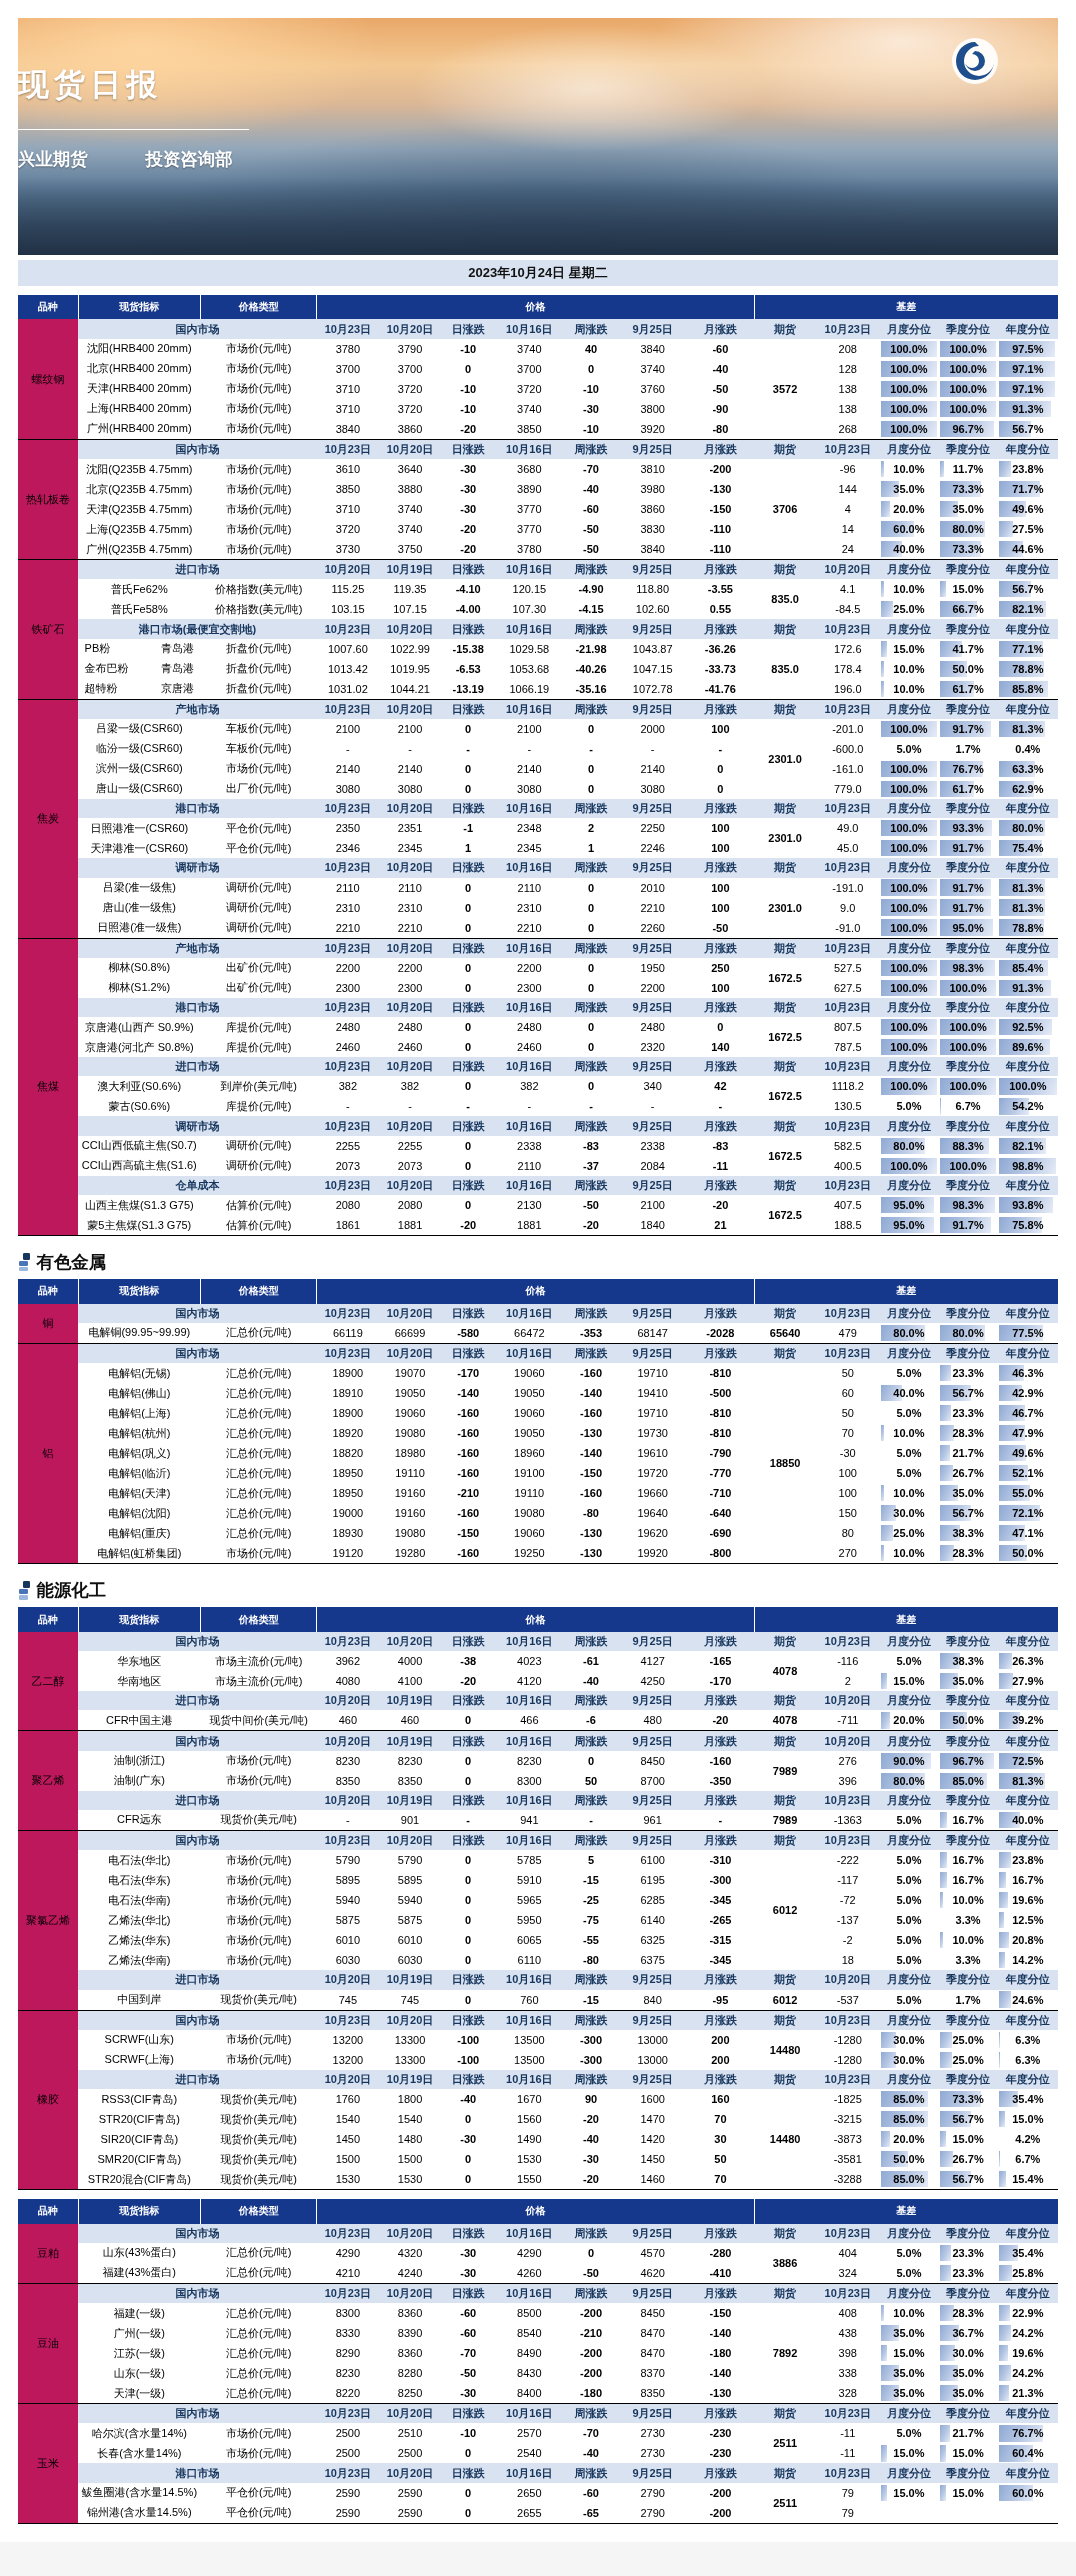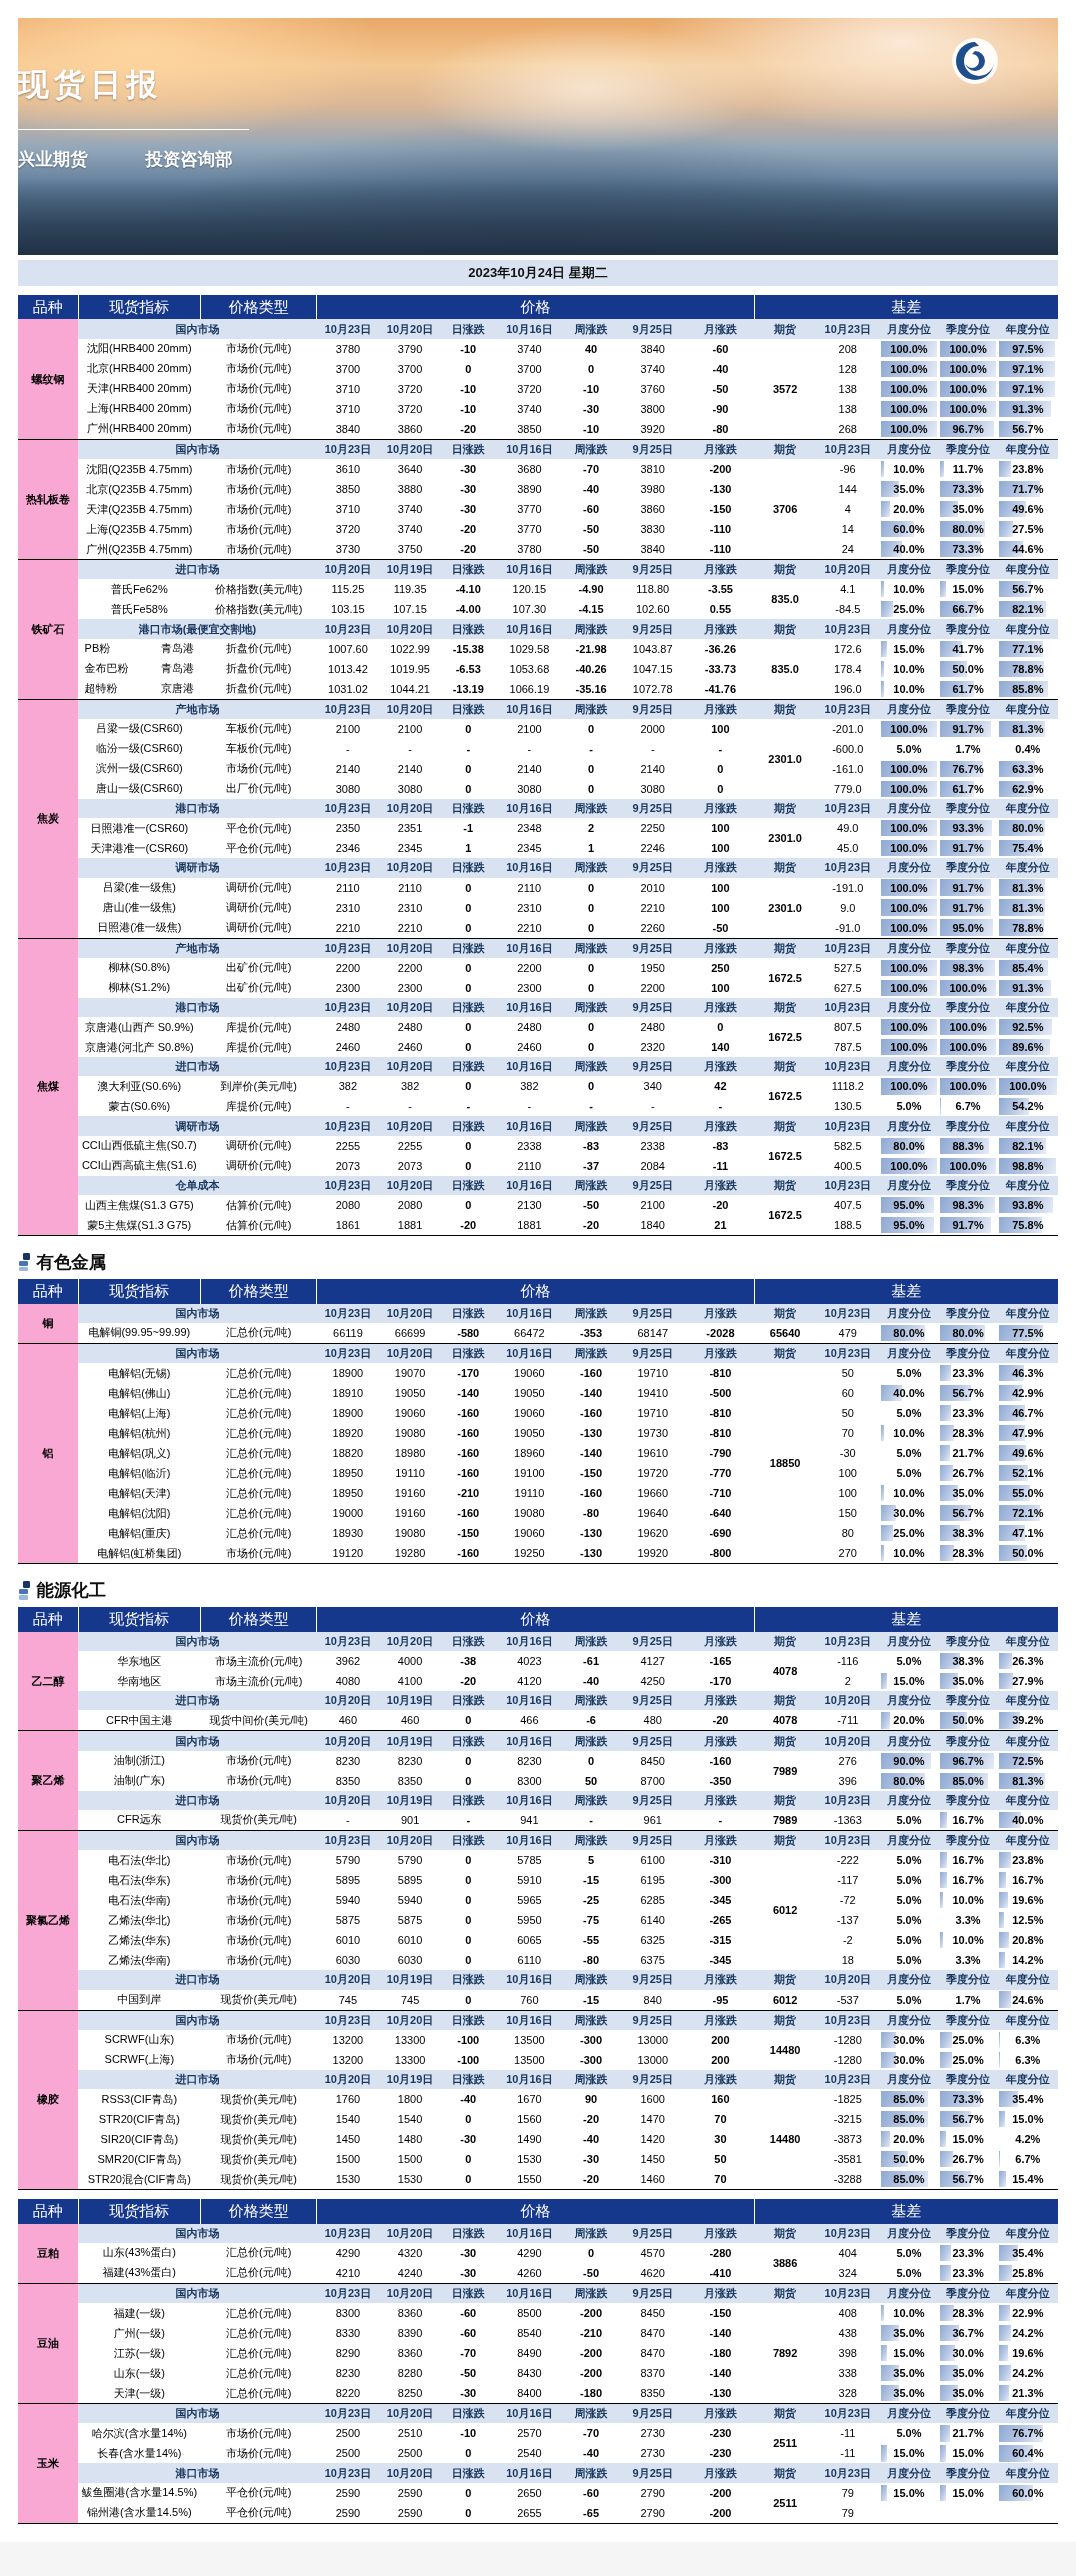--- a/index.html
+++ b/index.html
@@ -27,24 +27,24 @@
   .section-title{display:flex;align-items:center;gap:6.4px;padding:5.1px 0 5.1px 1.3px;}
   .sec-icon{display:inline-flex;flex-direction:column;gap:1.3px;}
   .sec-icon i{display:block;border-radius:1.3px;}
   .sec-icon .s1{width:7px;height:7px;background:#17365D;margin-left:3.9px;}
   .sec-icon .s2{width:8.4px;height:4.5px;background:#4A74B8;}
   .sec-icon .s3{width:8.4px;height:4.5px;background:#9BB7DC;}
   .sec-text{font-size:17.4px;font-weight:bold;color:#0f0f0f;}
   
   table.data-table{border-collapse:collapse;table-layout:fixed;width:100%;border-bottom:1.9px solid #000;}
   table.data-table td,table.data-table th{padding:0 1.3px;text-align:center;vertical-align:middle;overflow:hidden;white-space:nowrap;}
-  thead th{background:#16388C;color:#fff;font-weight:normal;font-size:15px;height:24.4px;border-right:1.9px solid #fff;}
+  thead th{background:#16388C;color:#fff;font-weight:bold;font-size:10px;height:24.4px;border-right:1.9px solid #fff;}
   thead th:last-child{border-right:none;}
   tr.sub td{background:#D9E2F1;color:#16365D;font-weight:bold;font-size:11px;height:19.3px;}
-  tr.sub td.variety, tr.data td.variety{background:#f9a8d4;color:#000;font-weight:bold;font-size:11px;}
+  tr.sub td.variety, tr.data td.variety{background:#be185d;color:#000;font-weight:normal;font-size:11px;}
   tr.data td{height:20px;font-size:11px;color:#000;}
   tr.vsep td{border-top:1.9px solid #000;}
   td.ind{font-size:11px;}
   td.ind .two{display:flex;justify-content:space-between;padding:0 5.1px;}
   .chg-up{color:#C00000;font-weight:bold;}
   .chg-down{color:#00A74F;font-weight:bold;}
   .chg-flat{color:#000;font-weight:bold;}
   .chg-dash{color:#C00000;font-weight:bold;}
   td.fut{color:#1F4E9C;font-weight:bold;font-size:11.6px;}
   td.pct{position:relative;color:#1F4E9C;font-weight:bold;font-size:11px;padding:0;}

